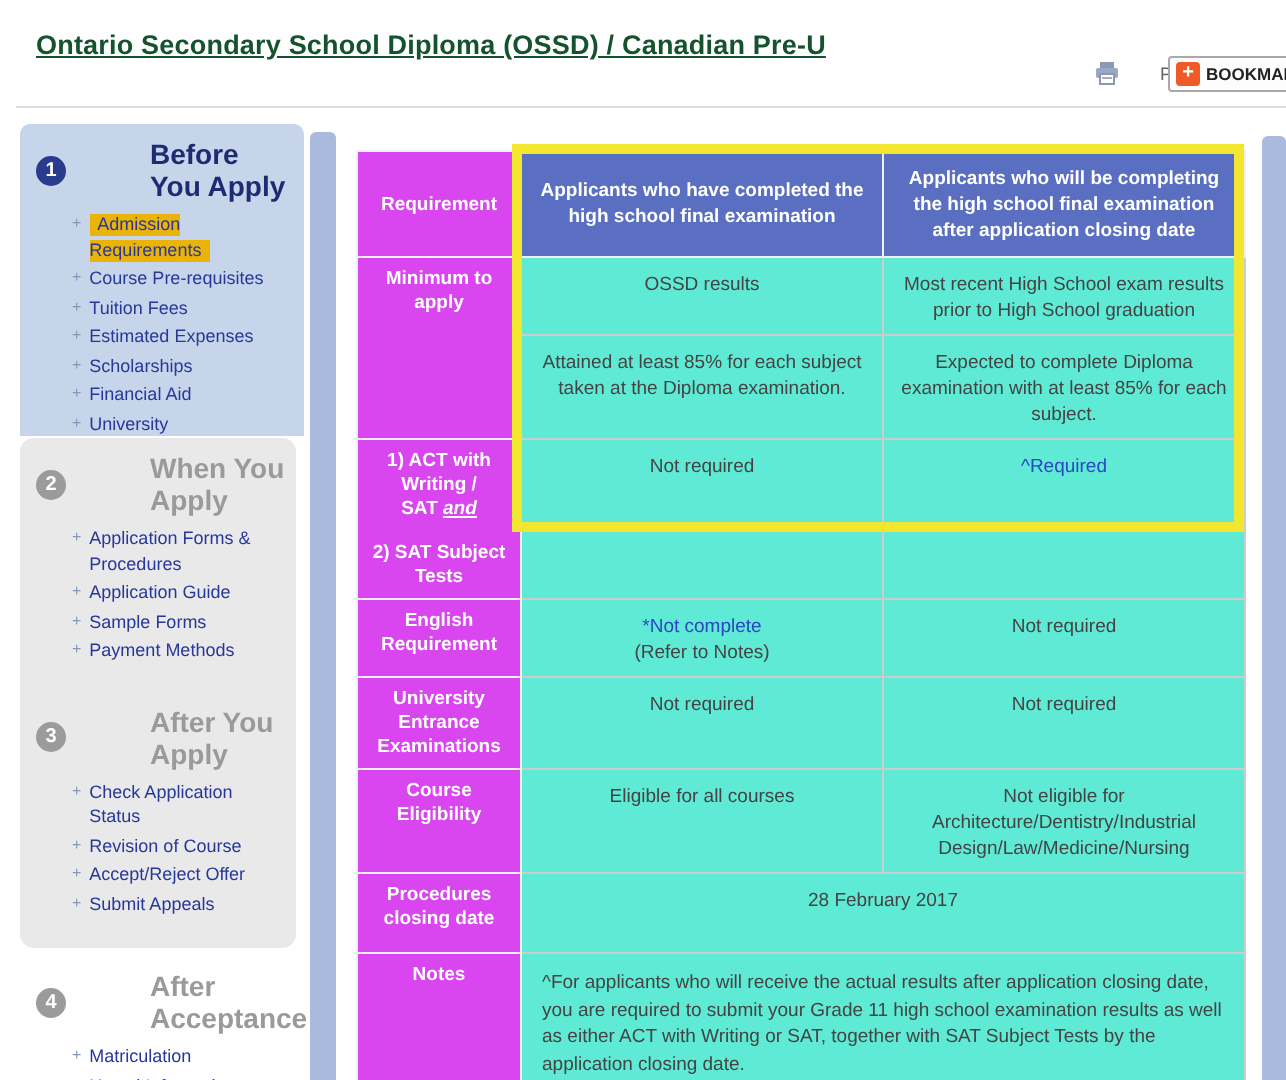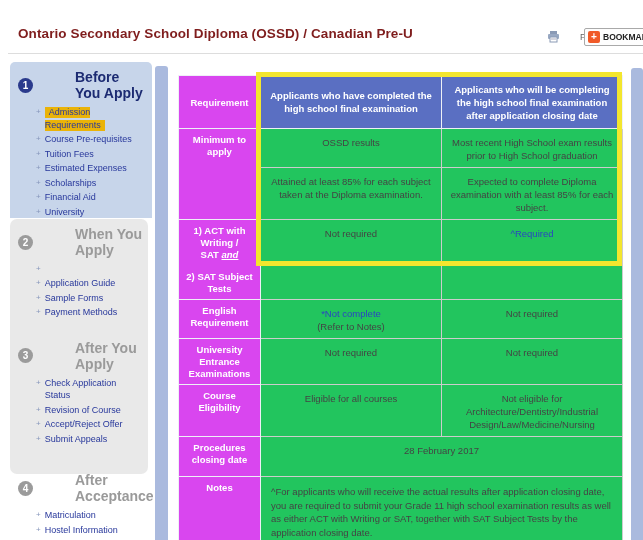--- a/index.html
+++ b/index.html
@@ -1,21 +1,21 @@
 <!DOCTYPE html>
 <html><head>
 <meta charset="utf-8">
 <style>
   * { margin:0; padding:0; box-sizing:border-box; }
   html,body { width:643px; height:540px; overflow:hidden; background:#fff;
     font-family:"Liberation Sans", sans-serif; position:relative; }
 
   
-  .page-title { position:absolute; left:18px; top:26px; font-size:13.5px;
-    font-weight:bold; color:#7f1d1d; letter-spacing:.1px; }
+  .page-title { position:absolute; left:18px; top:15px; font-size:13.5px;
+    font-weight:bold; color:#14532d; letter-spacing:.1px;text-decoration:underline; }
   .header-rule { position:absolute; left:8px; top:53px; width:635px; height:1px;
     background:#ddd; }
   .print-group { position:absolute; left:547px; top:31px; display:flex;
     align-items:center; gap:20px; cursor:pointer; }
   .print-label { font-size:9px; color:#666; }
   .bookmark-btn { position:absolute; left:584px; top:28px; height:18px;
     border:1px solid #a9a9a9; background:#fdfdfd; display:flex; align-items:center;
     gap:3px; padding:0 5px 0 3px; border-radius:2px; cursor:pointer; }
   .bookmark-plus { width:12px; height:12px; background:#f05a28; border-radius:2px;
     color:#fff; font-size:10px; font-weight:bold; line-height:12px; text-align:center; }
@@ -51,21 +51,21 @@
 
   
   .req-table { position:absolute; left:178px; top:75px; width:444px;
     border-collapse:collapse; table-layout:fixed; }
   .req-table td { border:1px solid #ccc; font-size:9.5px; vertical-align:top; }
   .blue-cell { background:#d946ef; color:#fff; font-weight:bold; text-align:center;
     padding:5px 4px 4px 4px; border:1px solid #eef0f6 !important; line-height:12px; }
   .head-cell { background:#5a6fc2; color:#fff; font-weight:bold; text-align:center;
     vertical-align:middle !important; padding:4px 8px; line-height:13px;
     border:1px solid #eef0f6 !important; }
-  .data-cell { background:#22c55e; color:#444; text-align:center; padding:7px 8px 5px 8px;
+  .data-cell { background:#5eead4; color:#444; text-align:center; padding:7px 8px 5px 8px;
     line-height:13px; }
   .link-text { color:#2b46c0; cursor:pointer;text-align:right; }
   .underline { text-decoration:underline;font-style:italic; }
   .notes-cell { text-align:left !important; padding:8px 10px; }
   .notes-cell p { margin:0 0 11px 0; line-height:13.5px; }
   .notes-cell p:last-child { margin-bottom:0; }
   .act-label-line { display:block; }
   .act-spacer { height:10px; display:block; }
 
   
@@ -140,20 +140,21 @@
 
 <div class="side-box-gray">
 
   <div class="side-sec-head">
     <span class="num-circle num-gray">2</span>
     <span class="sec-title gray">When You Apply</span>
   </div>
   <ul class="side-list">
     <li class="side-item">
       <span class="bullet">+</span>
+      <a>Application Forms &amp; Procedures</a>
       </li>
     <li class="side-item">
       <span class="bullet">+</span>
       <a>Application Guide</a>
       </li>
     <li class="side-item">
       <span class="bullet">+</span>
       <a>Sample Forms</a>
       </li>
     <li class="side-item">

